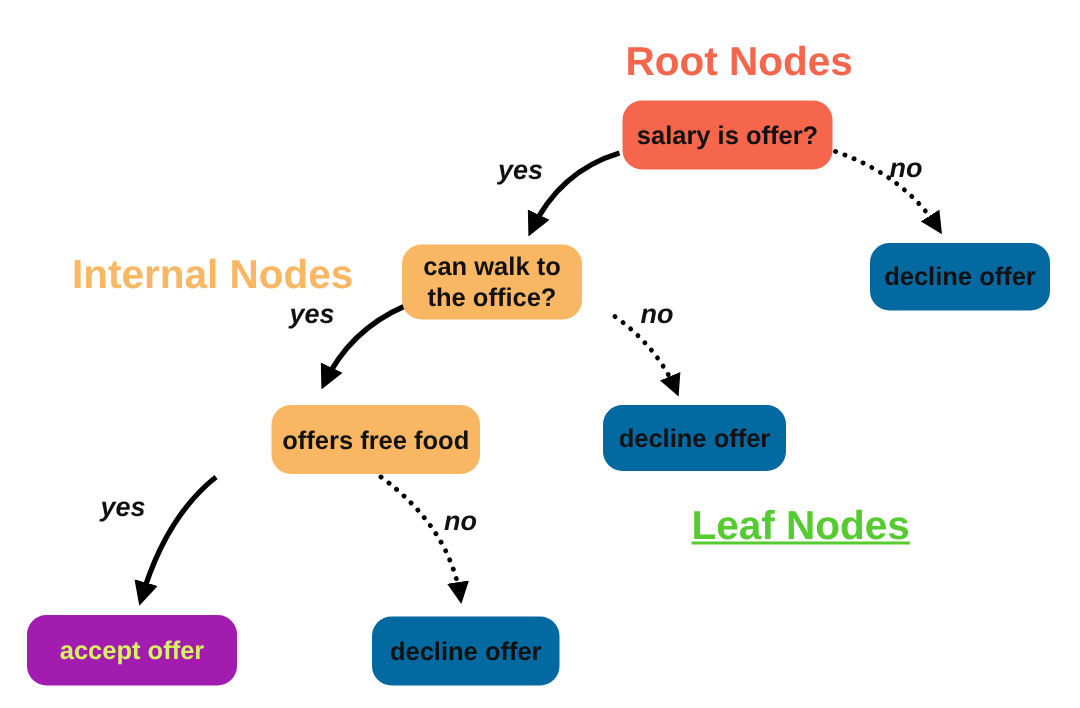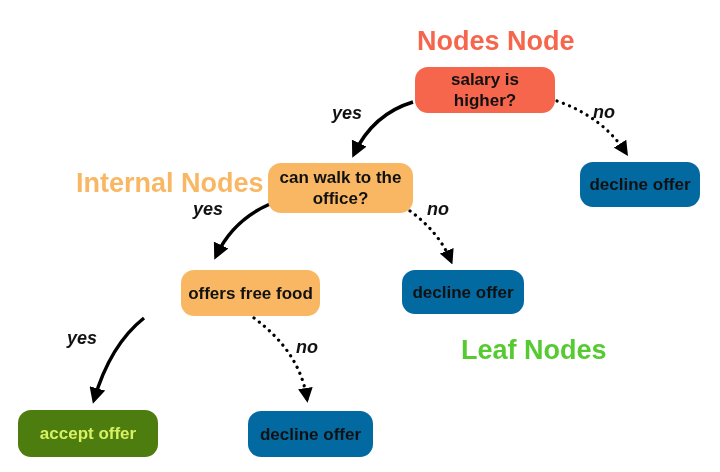--- a/index.html
+++ b/index.html
@@ -27,21 +27,21 @@
     border-radius: 13px;
     font-weight: bold;
     font-size: 17px;
     line-height: 21px;
     color: #111111;
     padding: 2px 6px;
   }
   .node-root      { background: #f5664d; }
   .node-internal  { background: #f9b763; }
   .node-decline   { background: #0369a1; }
-  .node-accept    { background: #4d7c0f; color: #d8f163; }
+  .node-accept    { background: #a21caf; color: #d8f163; }
 
   .section-title {
     position: absolute;
     font-weight: bold;
     font-size: 27px;
     letter-spacing: 0px;
     white-space: nowrap;
   }
   .title-root     { color: #f5664d; }
   .title-internal { color: #f9b763; }
@@ -51,30 +51,30 @@
     position: absolute;
     transform: translateX(-50%);
     font-weight: bold;
     font-size: 18px;
     color: #111111;
     white-space: nowrap;
     font-style: italic;
   }
 
   #n-salary       { left: 415px; top:  67px; width: 140px; height: 46px; }
-  #n-walk         { left: 268px; top: 163px; width: 145px; height: 50px; }
+  #n-walk         { left: 268px; top: 163px; width: 120px; height: 50px; }
   #n-food         { left: 133px; top: 270px; width: 139px; height: 46px; margin-left: 48px; }
   #n-decline-top  { left: 580px; top: 162px; width: 120px; height: 45px; }
   #n-decline-mid  { left: 402px; top: 270px; width: 122px; height: 44px; }
   #n-decline-bot  { left: 248px; top: 411px; width: 125px; height: 46px; }
   #n-accept       { left:  18px; top: 410px; width: 140px; height: 47px; }
 
   #t-root     { left: 417px; top:  26px; }
-  #t-internal { left:  48px; top: 168px; margin-left: 28px; }
-  #t-leaf     { left: 461px; top: 335px; }
+  #t-internal { left:  48px; top: 168px; }
+  #t-leaf     { left: 461px; top: 335px; text-decoration: underline; }
 
   #l-yes1 { left: 347px; top: 103px; }
   #l-no1  { left: 604px; top: 102px; }
   #l-yes2 { left: 208px; top: 199px; }
   #l-no2  { left: 438px; top: 199px; }
   #l-yes3 { left:  82px; top: 328px; }
   #l-no3  { left: 307px; top: 337px; }
 </style>
 </head>
 <body>
@@ -90,25 +90,25 @@
 
     <path d="M 413 102 Q 373 114 354 154" fill="none" stroke="#000000" stroke-width="3.5" marker-end="url(#arrowhead)"></path>
     <path d="M 270 204 Q 233 220 216 256" fill="none" stroke="#000000" stroke-width="3.5" marker-end="url(#arrowhead)"></path>
     <path d="M 144 318 Q 110 345 94 400" fill="none" stroke="#000000" stroke-width="3.5" marker-end="url(#arrowhead)"></path>
 
     <path d="M 557 101 Q 603 117 626 153" fill="none" stroke="#000000" stroke-width="3.2" stroke-linecap="round" stroke-dasharray="0.1 6.5" marker-end="url(#arrowhead)"></path>
     <path d="M 410 211 Q 439 232 451 261" fill="none" stroke="#000000" stroke-width="3.2" stroke-linecap="round" stroke-dasharray="0.1 6.5" marker-end="url(#arrowhead)"></path>
     <path d="M 254 318 Q 300 352 307 399" fill="none" stroke="#000000" stroke-width="3.2" stroke-linecap="round" stroke-dasharray="0.1 6.5" marker-end="url(#arrowhead)"></path>
   </svg>
 
-  <div id="t-root" class="section-title title-root">Nodes Node</div>
+  <div id="t-root" class="section-title title-root">Root Nodes</div>
   <div id="t-internal" class="section-title title-internal">Internal Nodes</div>
   <div id="t-leaf" class="section-title title-leaf">Leaf Nodes</div>
 
-  <div id="n-salary" class="node node-root">salary is higher?</div>
+  <div id="n-salary" class="node node-root">salary is offer?</div>
   <div id="n-walk" class="node node-internal">can walk to the office?</div>
   <div id="n-food" class="node node-internal">offers free food</div>
   <div id="n-decline-top" class="node node-decline">decline offer</div>
   <div id="n-decline-mid" class="node node-decline">decline offer</div>
   <div id="n-decline-bot" class="node node-decline">decline offer</div>
   <div id="n-accept" class="node node-accept">accept offer</div>
 
   <div id="l-yes1" class="edge-label">yes</div>
   <div id="l-no1" class="edge-label">no</div>
   <div id="l-yes2" class="edge-label">yes</div>

